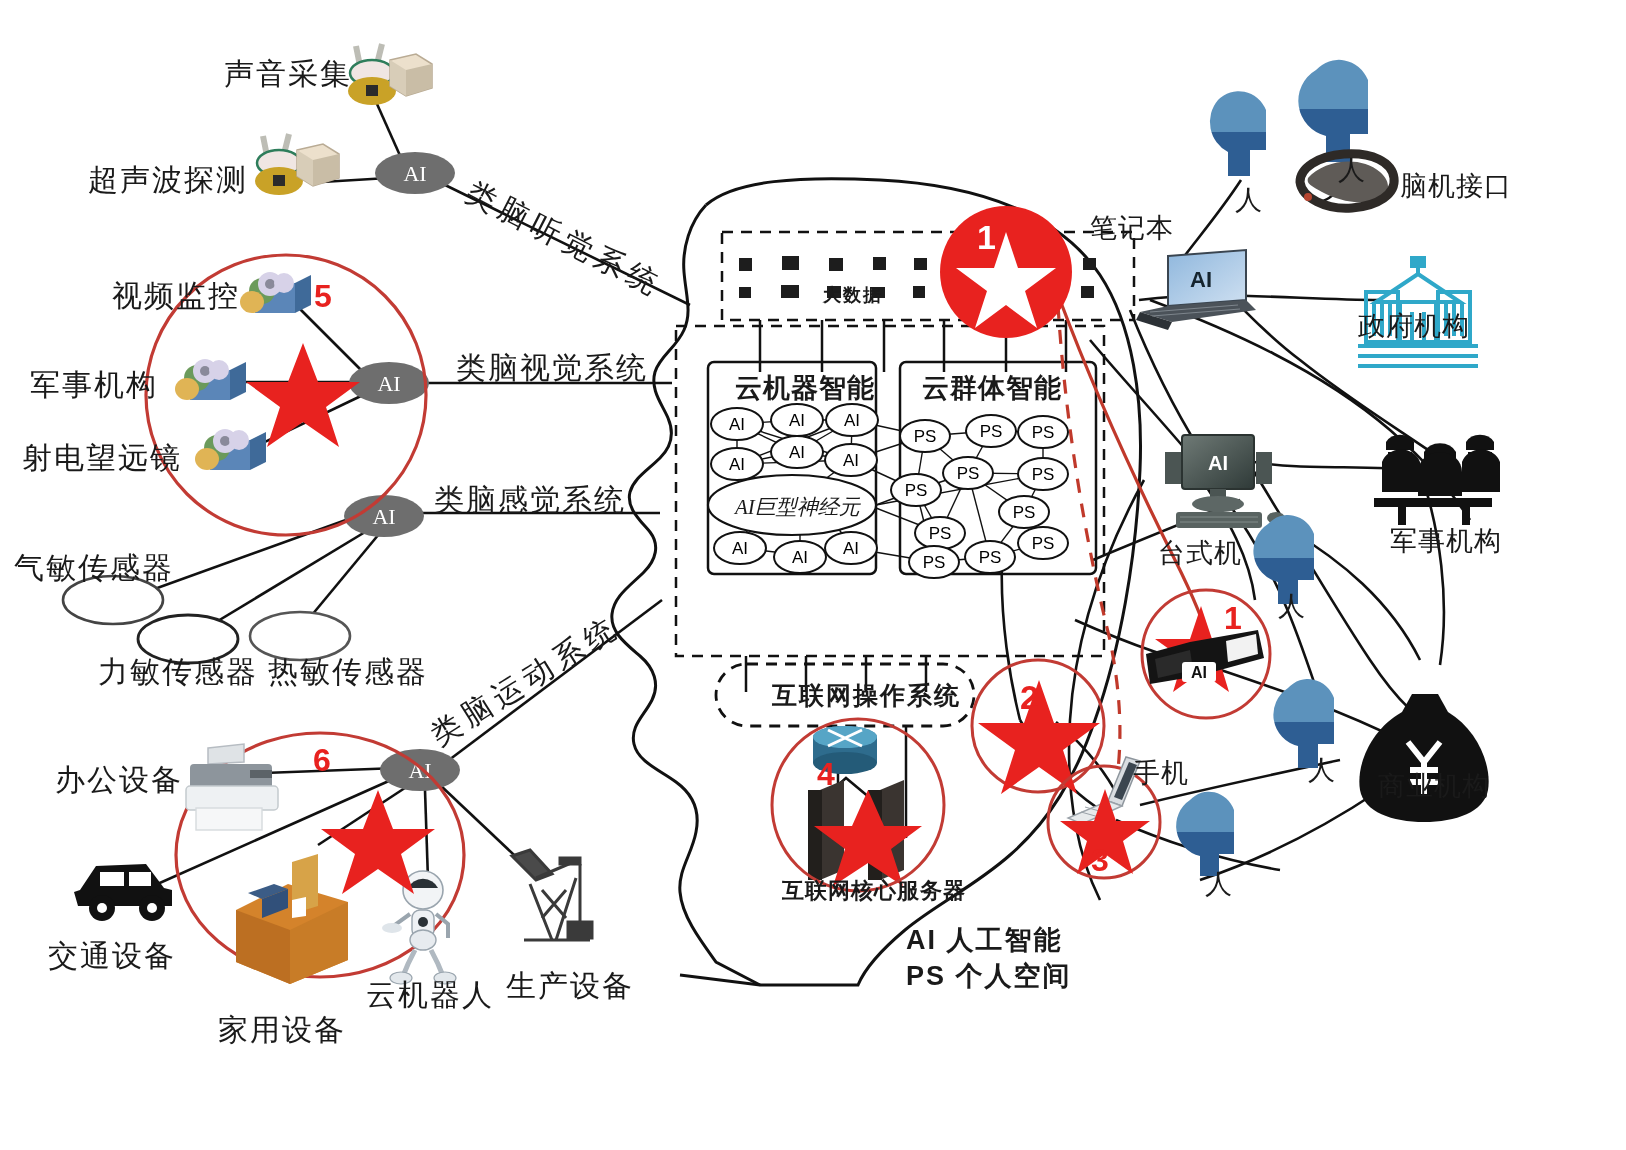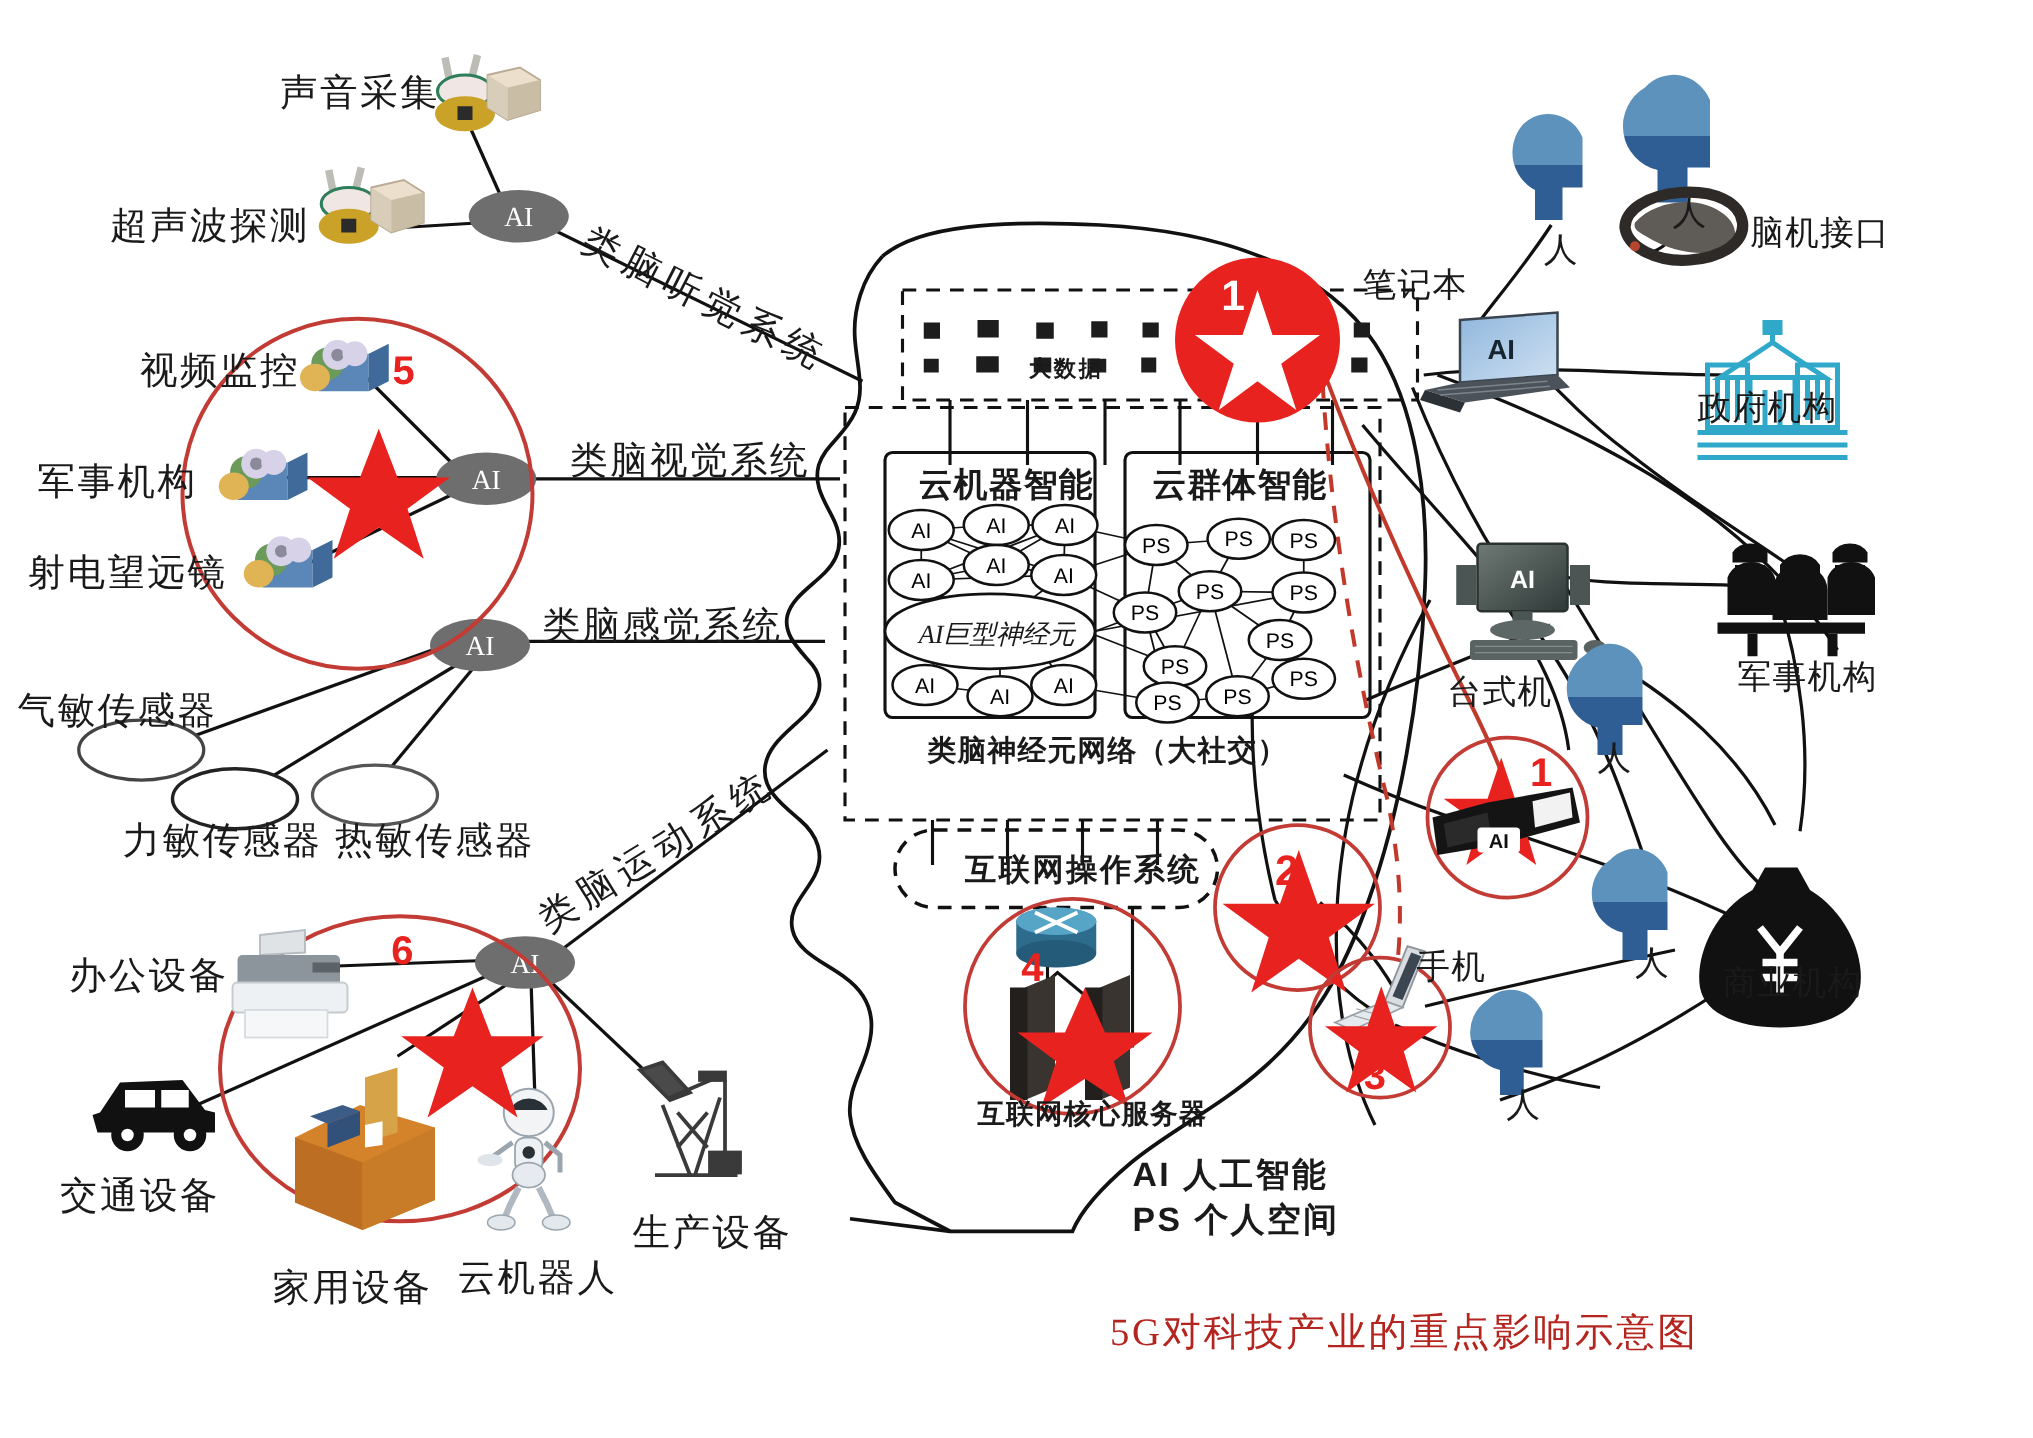--- a/index.html
+++ b/index.html
@@ -591,36 +591,35 @@
   <div class="lbl cjk lbl-lg" style="left:88px;top:160px;">超声波探测</div>
   <div class="lbl cjk lbl-lg" style="left:112px;top:276px;">视频监控</div>
   <div class="lbl cjk lbl-lg" style="left:30px;top:365px;">军事机构</div>
   <div class="lbl cjk lbl-lg" style="left:22px;top:438px;">射电望远镜</div>
   <div class="lbl cjk lbl-lg" style="left:14px;top:548px;">气敏传感器</div>
   <div class="lbl cjk lbl-lg" style="left:98px;top:652px;">力敏传感器</div>
   <div class="lbl cjk lbl-lg" style="left:268px;top:652px;">热敏传感器</div>
   <div class="lbl cjk lbl-lg" style="left:55px;top:760px;">办公设备</div>
   <div class="lbl cjk lbl-lg" style="left:48px;top:936px;">交通设备</div>
   <div class="lbl cjk lbl-lg" style="left:218px;top:1010px;">家用设备</div>
-  <div class="lbl cjk lbl-lg" style="left:366px;top:975px;margin-top:27px;">云机器人</div>
+  <div class="lbl cjk lbl-lg" style="left:366px;top:975px;">云机器人</div>
   <div class="lbl cjk lbl-lg" style="left:506px;top:966px;">生产设备</div>
 
   <div class="lbl rednum" style="left:314px;top:278px;font-size:32px;">5</div>
   <div class="lbl rednum" style="left:313px;top:742px;font-size:32px;">6</div>
 
   <div class="lbl cjk lbl-lg rot" style="left:468px;top:170px;transform:rotate(27deg);letter-spacing:6px;">类脑听觉系统</div>
   <div class="lbl cjk lbl-lg" style="left:440px;top:348px;margin-left:16px;">类脑视觉系统</div>
   <div class="lbl cjk lbl-lg" style="left:434px;top:480px;">类脑感觉系统</div>
   <div class="lbl cjk lbl-lg rot" style="left:434px;top:718px;transform:rotate(-32deg);letter-spacing:6px;">类脑运动系统</div>
 
   <div class="lbl bold-sans" style="left:823px;top:283px;font-size:18px;letter-spacing:2px;">大数据</div>
   <div class="lbl bold-sans" style="left:735px;top:370px;font-size:27px;letter-spacing:1px;">云机器智能</div>
   <div class="lbl bold-sans" style="left:922px;top:370px;font-size:27px;letter-spacing:1px;">云群体智能</div>
   <div class="lbl cjk" style="left:735px;top:493px;font-size:21px;letter-spacing:0px;font-style:italic;">AI巨型神经元</div>
-  <div class="lbl bold-sans" style="left:742px;top:585px;font-size:23px;letter-spacing:1px;">类脑神经元网络（大社交）</div>
   <div class="lbl bold-sans" style="left:772px;top:679px;font-size:25px;letter-spacing:2px;">互联网操作系统</div>
   <div class="lbl bold-sans" style="left:782px;top:876px;font-size:22px;letter-spacing:1px;">互联网核心服务器</div>
 
   <div class="lbl" style="left:977px;top:218px;font-size:34px;color:#fff;font-family:'Liberation Sans',sans-serif;font-weight:bold;">1</div>
   <div class="lbl rednum" style="left:817px;top:756px;font-size:32px;">4</div>
   <div class="lbl rednum" style="left:1020px;top:678px;font-size:34px;">2</div>
   <div class="lbl rednum" style="left:1224px;top:600px;font-size:32px;">1</div>
   <div class="lbl rednum" style="left:1091px;top:842px;font-size:32px;">3</div>
 
   <div class="lbl cjk lbl-md" style="left:1090px;top:210px;">笔记本</div>
@@ -632,15 +631,14 @@
   <div class="lbl cjk lbl-md" style="left:1390px;top:523px;">军事机构</div>
   <div class="lbl cjk lbl-md" style="left:1278px;top:588px;">人</div>
   <div class="lbl cjk lbl-md" style="left:1133px;top:755px;">手机</div>
   <div class="lbl cjk lbl-md" style="left:1378px;top:768px;">商业机构</div>
   <div class="lbl cjk lbl-md" style="left:1308px;top:752px;">人</div>
   <div class="lbl cjk lbl-md" style="left:1205px;top:866px;">人</div>
 
   <div class="lbl bold-sans" style="left:906px;top:922px;font-size:27px;letter-spacing:2px;">AI  人工智能</div>
   <div class="lbl bold-sans" style="left:906px;top:958px;font-size:27px;letter-spacing:2px;">PS  个人空间</div>
 
-  <div class="lbl cjk title" style="left:888px;top:1045px;">5G对科技产业的重点影响示意图</div>
 
 </div>
 
 </body></html>

